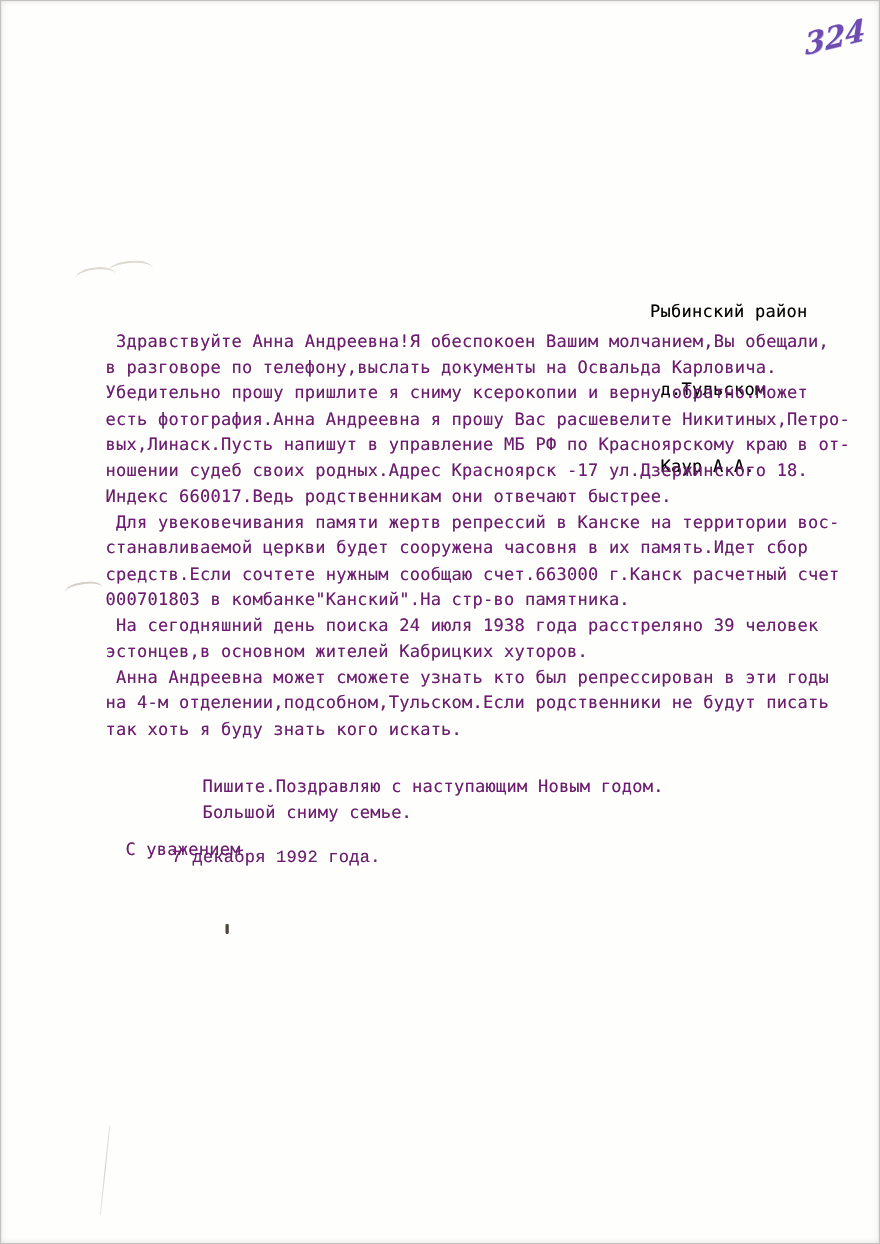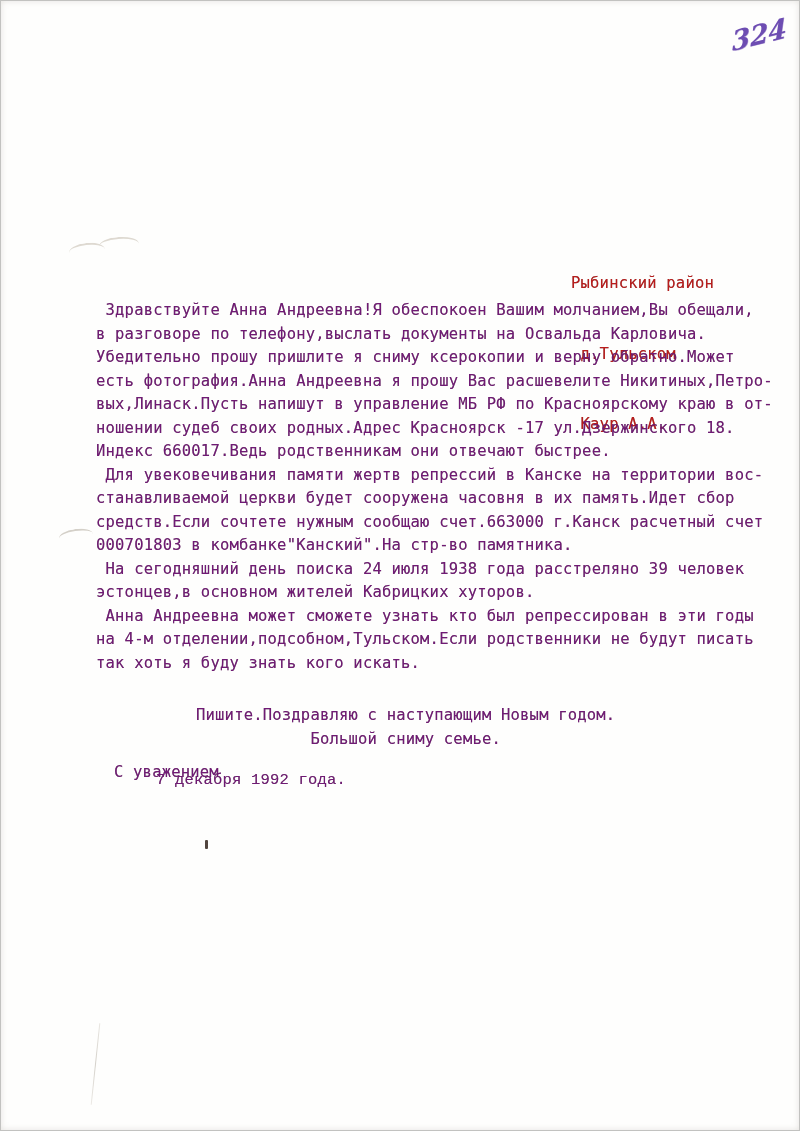--- a/index.html
+++ b/index.html
@@ -23,34 +23,33 @@
   .tw {
     color: #701a75;
     font-size: 15.5px;
     line-height: 23.5px;
     white-space: pre;
     text-shadow: 0 0 0.6px rgba(64,56,46,0.55);
     letter-spacing: 0.2px;
   }
   .header-block {
     position: absolute;
-    left: 570px;
+    left: 590px;
     top: 224px;
-    color: #b91c1c;
+    color: #000000;
   }
   .body-block {
     position: absolute;
     left: 95px;
     top: 298px;
   }
   .closing-block {
     position: absolute;
-    left: 195px;
+    left: 183px;
     top: 703px;
-    text-align: center;
   }
   .signoff-line {
     position: absolute;
     left: 113px;
     top: 760px;
   }
   .date-line {
     position: absolute;
     left: 155px;
     top: 768px;

